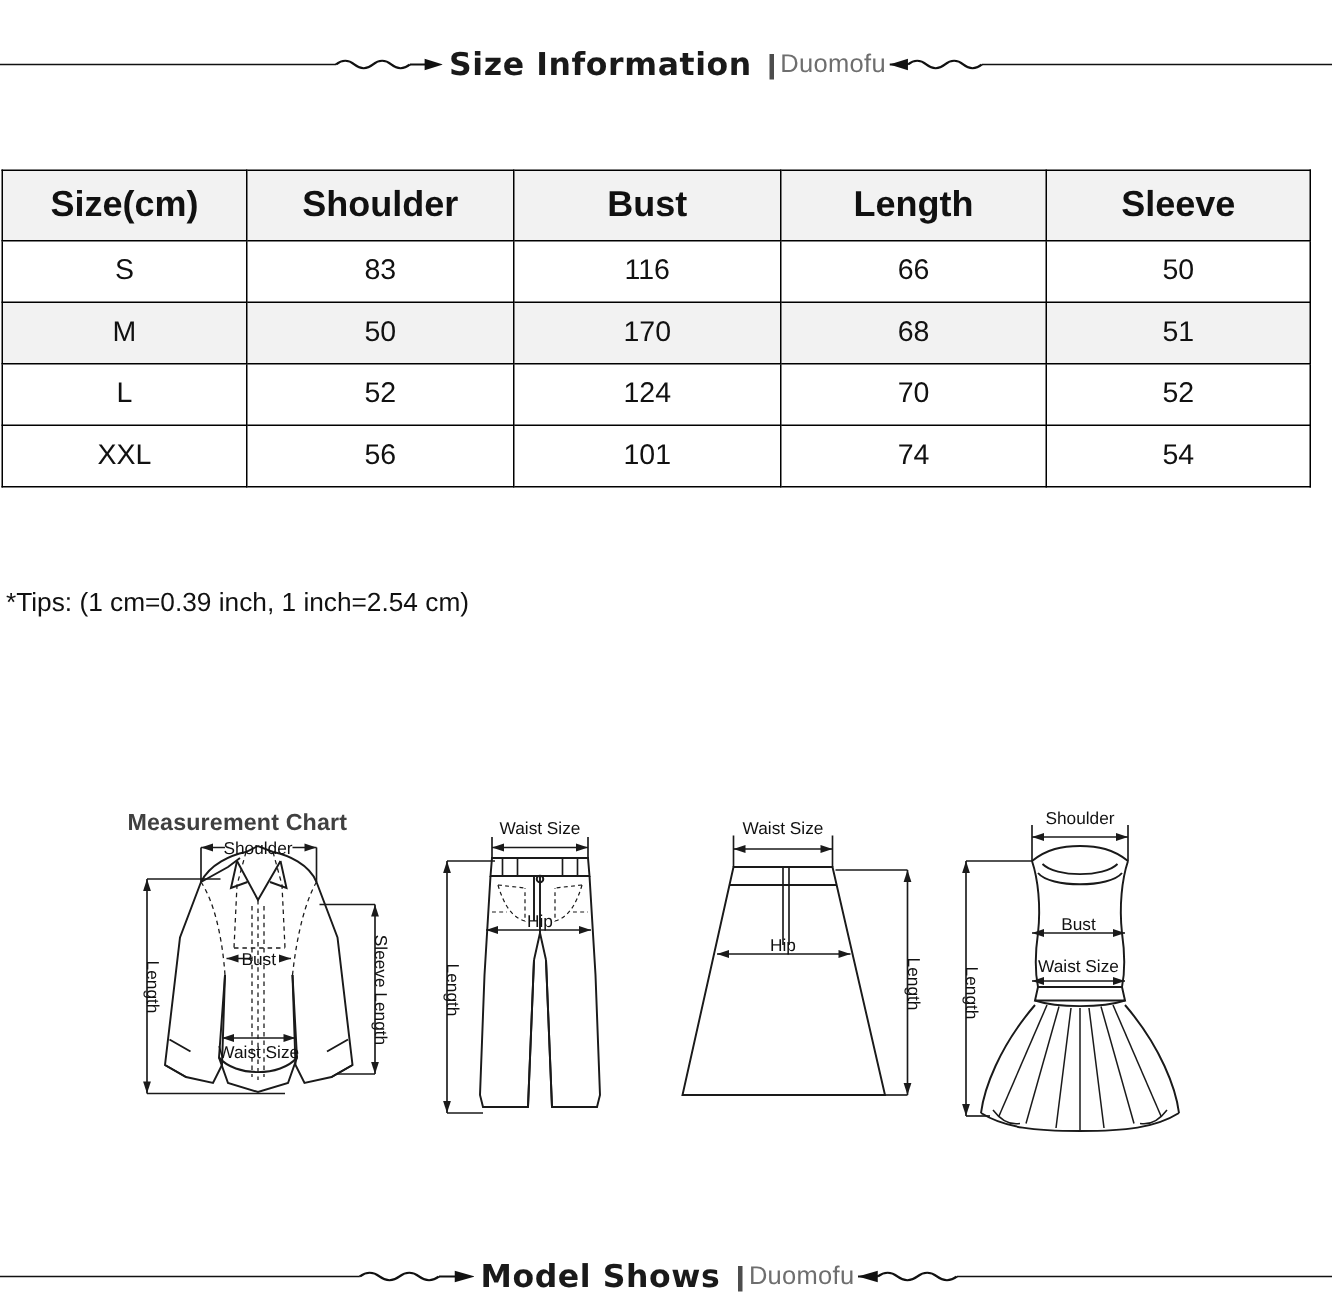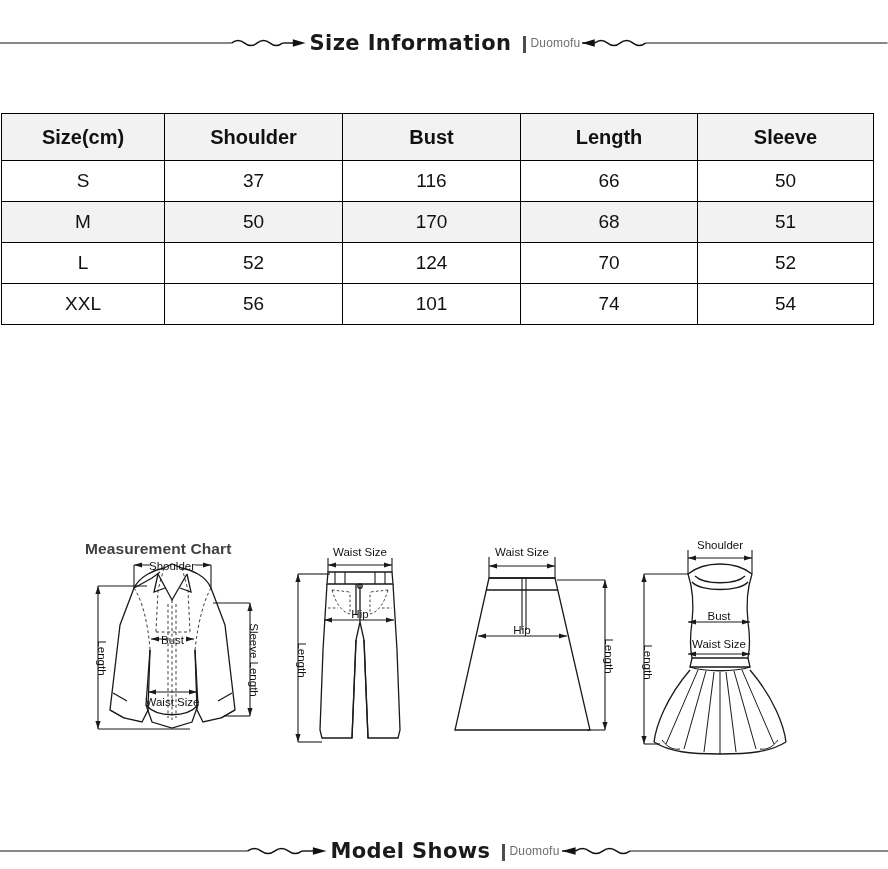--- a/index.html
+++ b/index.html
@@ -63,21 +63,21 @@
     display: inline-block;
     width: 3px;
     height: 17px;
     background: #4d4d4d;
     margin-right: 4px;
     position: relative;
     top: 1px;
   }
   .brand-name {
     font-family: "Liberation Sans", sans-serif;
-    font-size: 12px;
+    font-size: 17px;
     color: #6e6e6e;
     letter-spacing: 0.2px;
   }
 
   
   #size-table {
     position: absolute;
     left: 1px;
     top: 113px;
     width: 872px;
@@ -90,21 +90,21 @@
     vertical-align: middle;
     height: 40px;
     font-size: 19px;
     font-weight: normal;
     color: #111111;
     background: #ffffff;
     padding: 0;
   }
   #size-table thead th {
     font-weight: bold;
-    font-size: 20px;
+    font-size: 24px;
     height: 46px;
     background: #f2f2f2;
   }
   #size-table tbody tr.shaded td {
     background: #f2f2f2;
   }
   col.c0 { width: 163px; }
   col.c1 { width: 178px; }
   col.c2 { width: 178px; }
   col.c3 { width: 177px; }
@@ -194,21 +194,21 @@
       <th>Size(cm)</th>
       <th>Shoulder</th>
       <th>Bust</th>
       <th>Length</th>
       <th>Sleeve</th>
     </tr>
   </thead>
   <tbody>
     <tr>
       <td>S</td>
-      <td>37</td>
+      <td>83</td>
       <td>116</td>
       <td>66</td>
       <td>50</td>
     </tr>
     <tr class="shaded">
       <td>M</td>
       <td>50</td>
       <td>170</td>
       <td>68</td>
       <td>51</td>
@@ -224,20 +224,21 @@
       <td>XXL</td>
       <td>56</td>
       <td>101</td>
       <td>74</td>
       <td>54</td>
     </tr>
   </tbody>
 </table>
 
 <div id="tips">
+  <div class="tip-line">*Tips: (1 cm=0.39 inch, 1 inch=2.54 cm)</div>
 </div>
 
 <div class="dgm-title">Measurement Chart</div>
 
 <div id="diagrams">
 
   <svg id="diagram-shirt" class="diagram" width="200" height="240" viewBox="0 0 200 240">
     <g fill="none" stroke="#1a1a1a" stroke-width="1.3">
 
       <path d="M62 58 L48 95 L38 180 L52 188 L70 192 L76 180 L78 120

